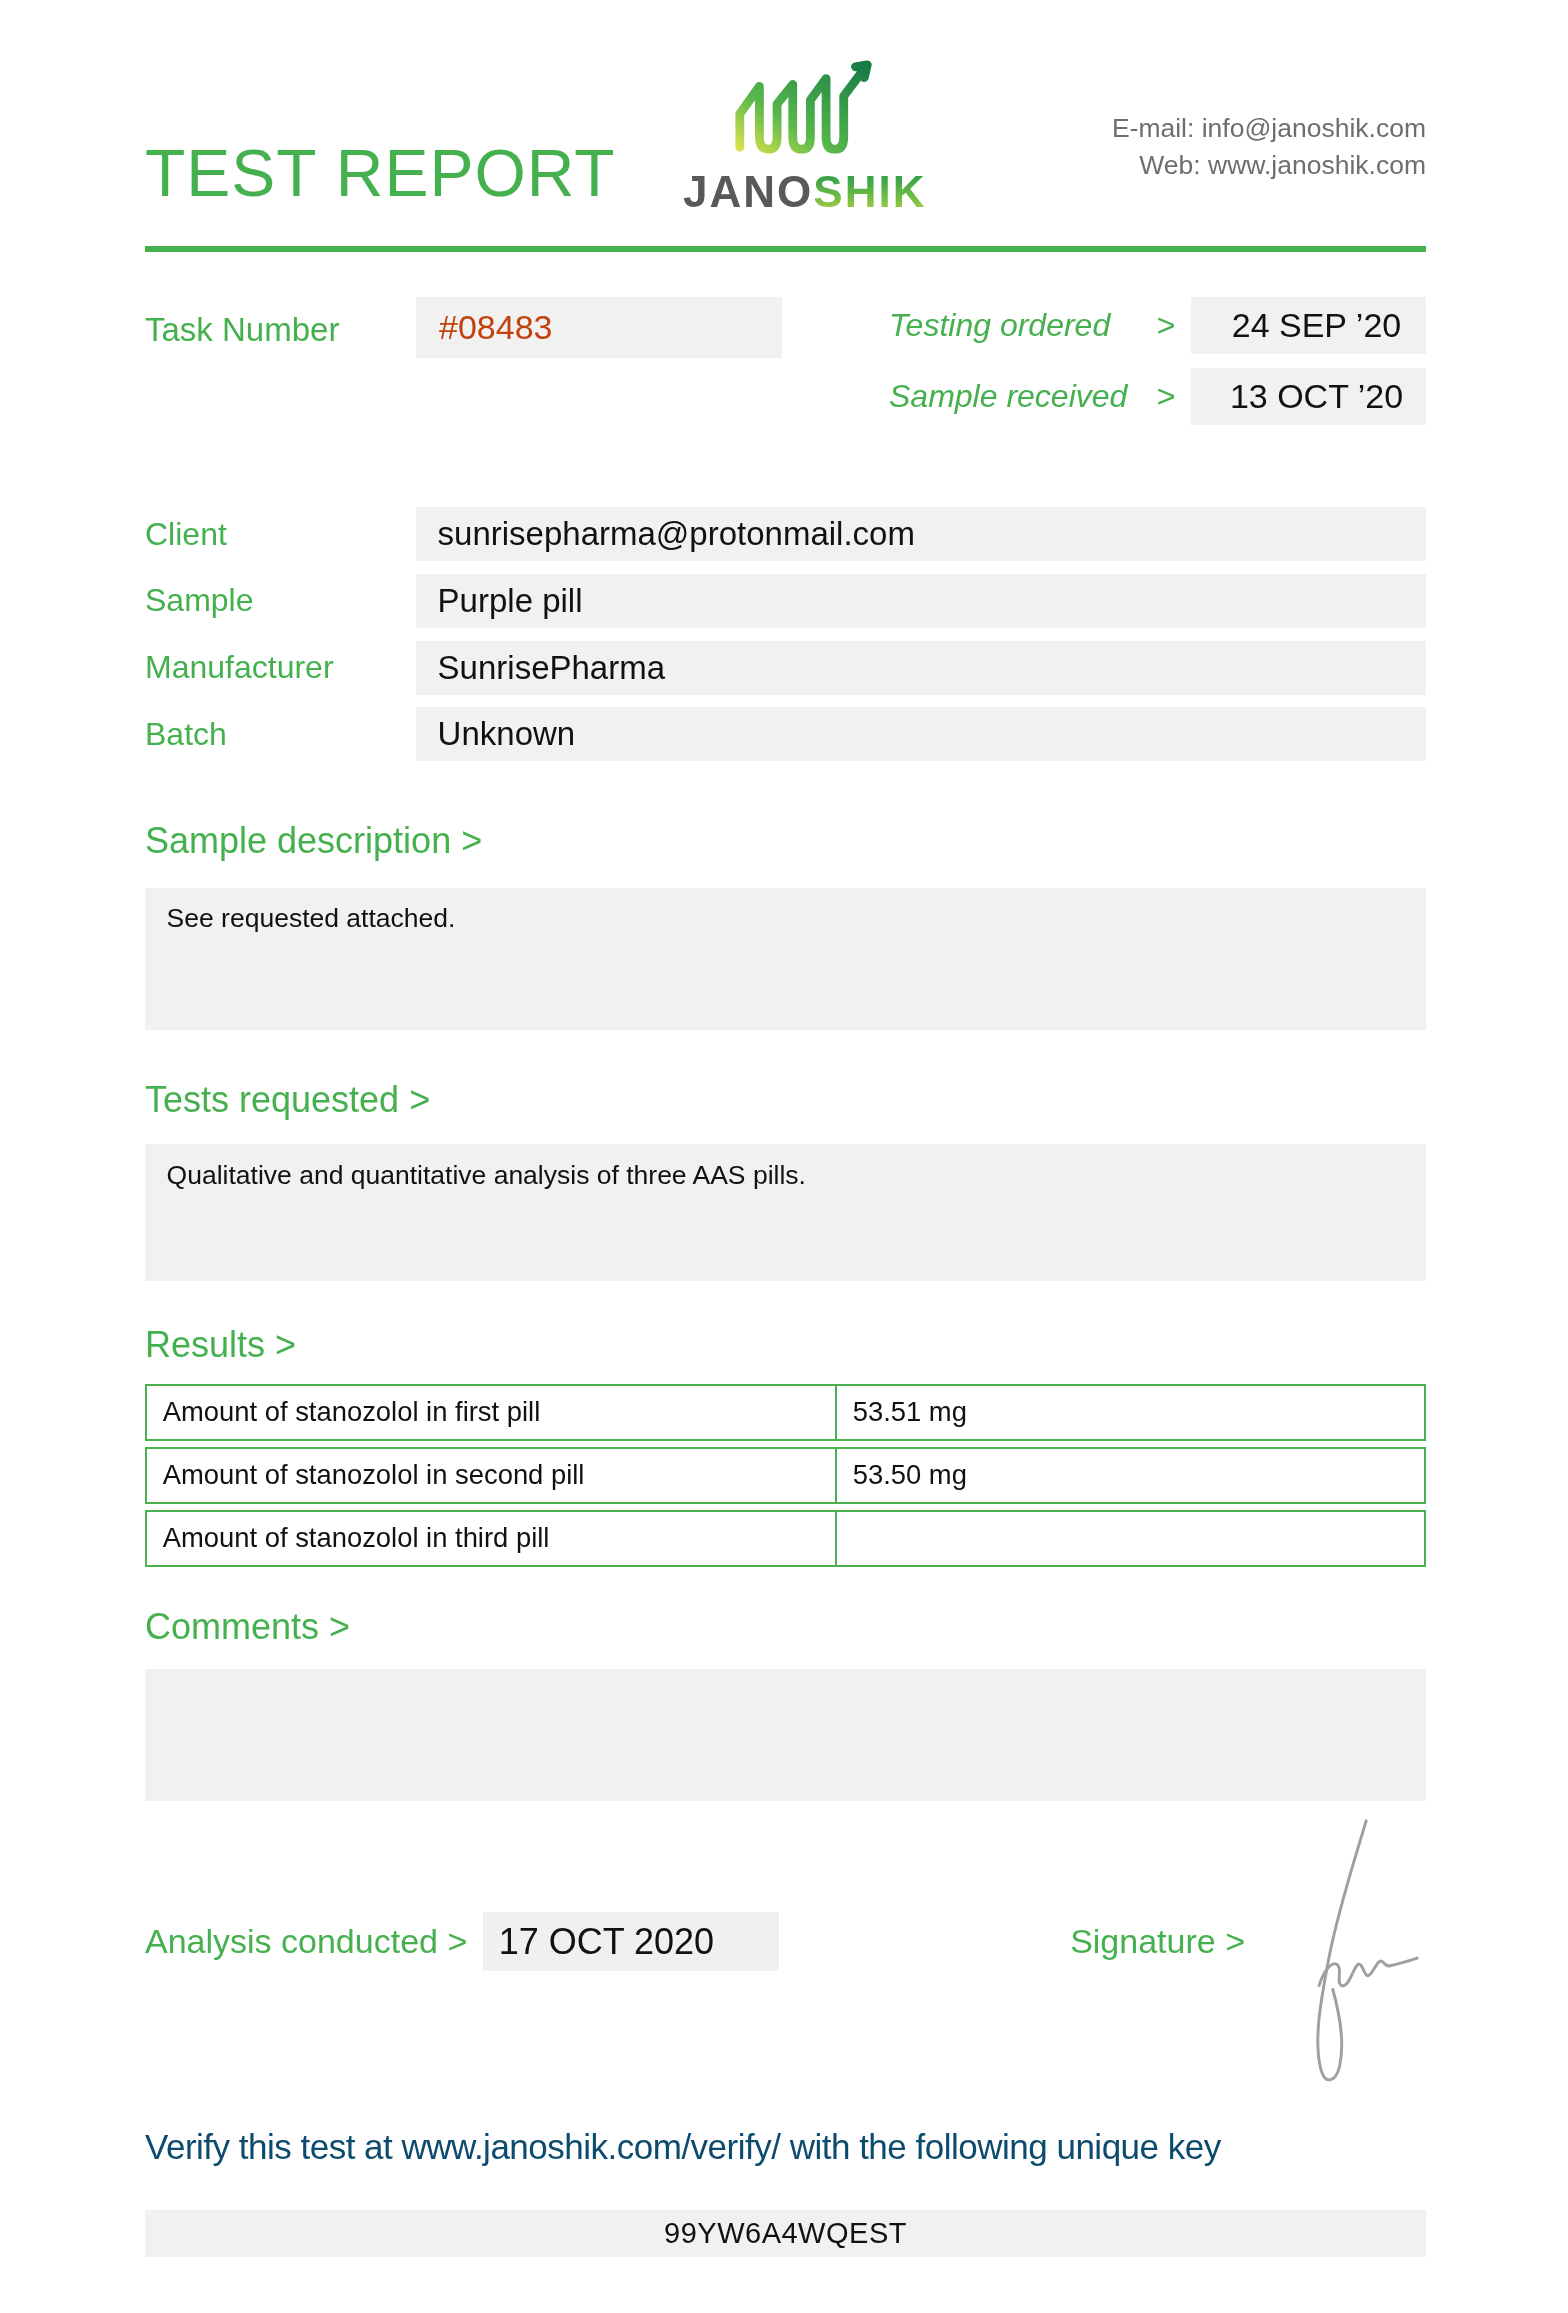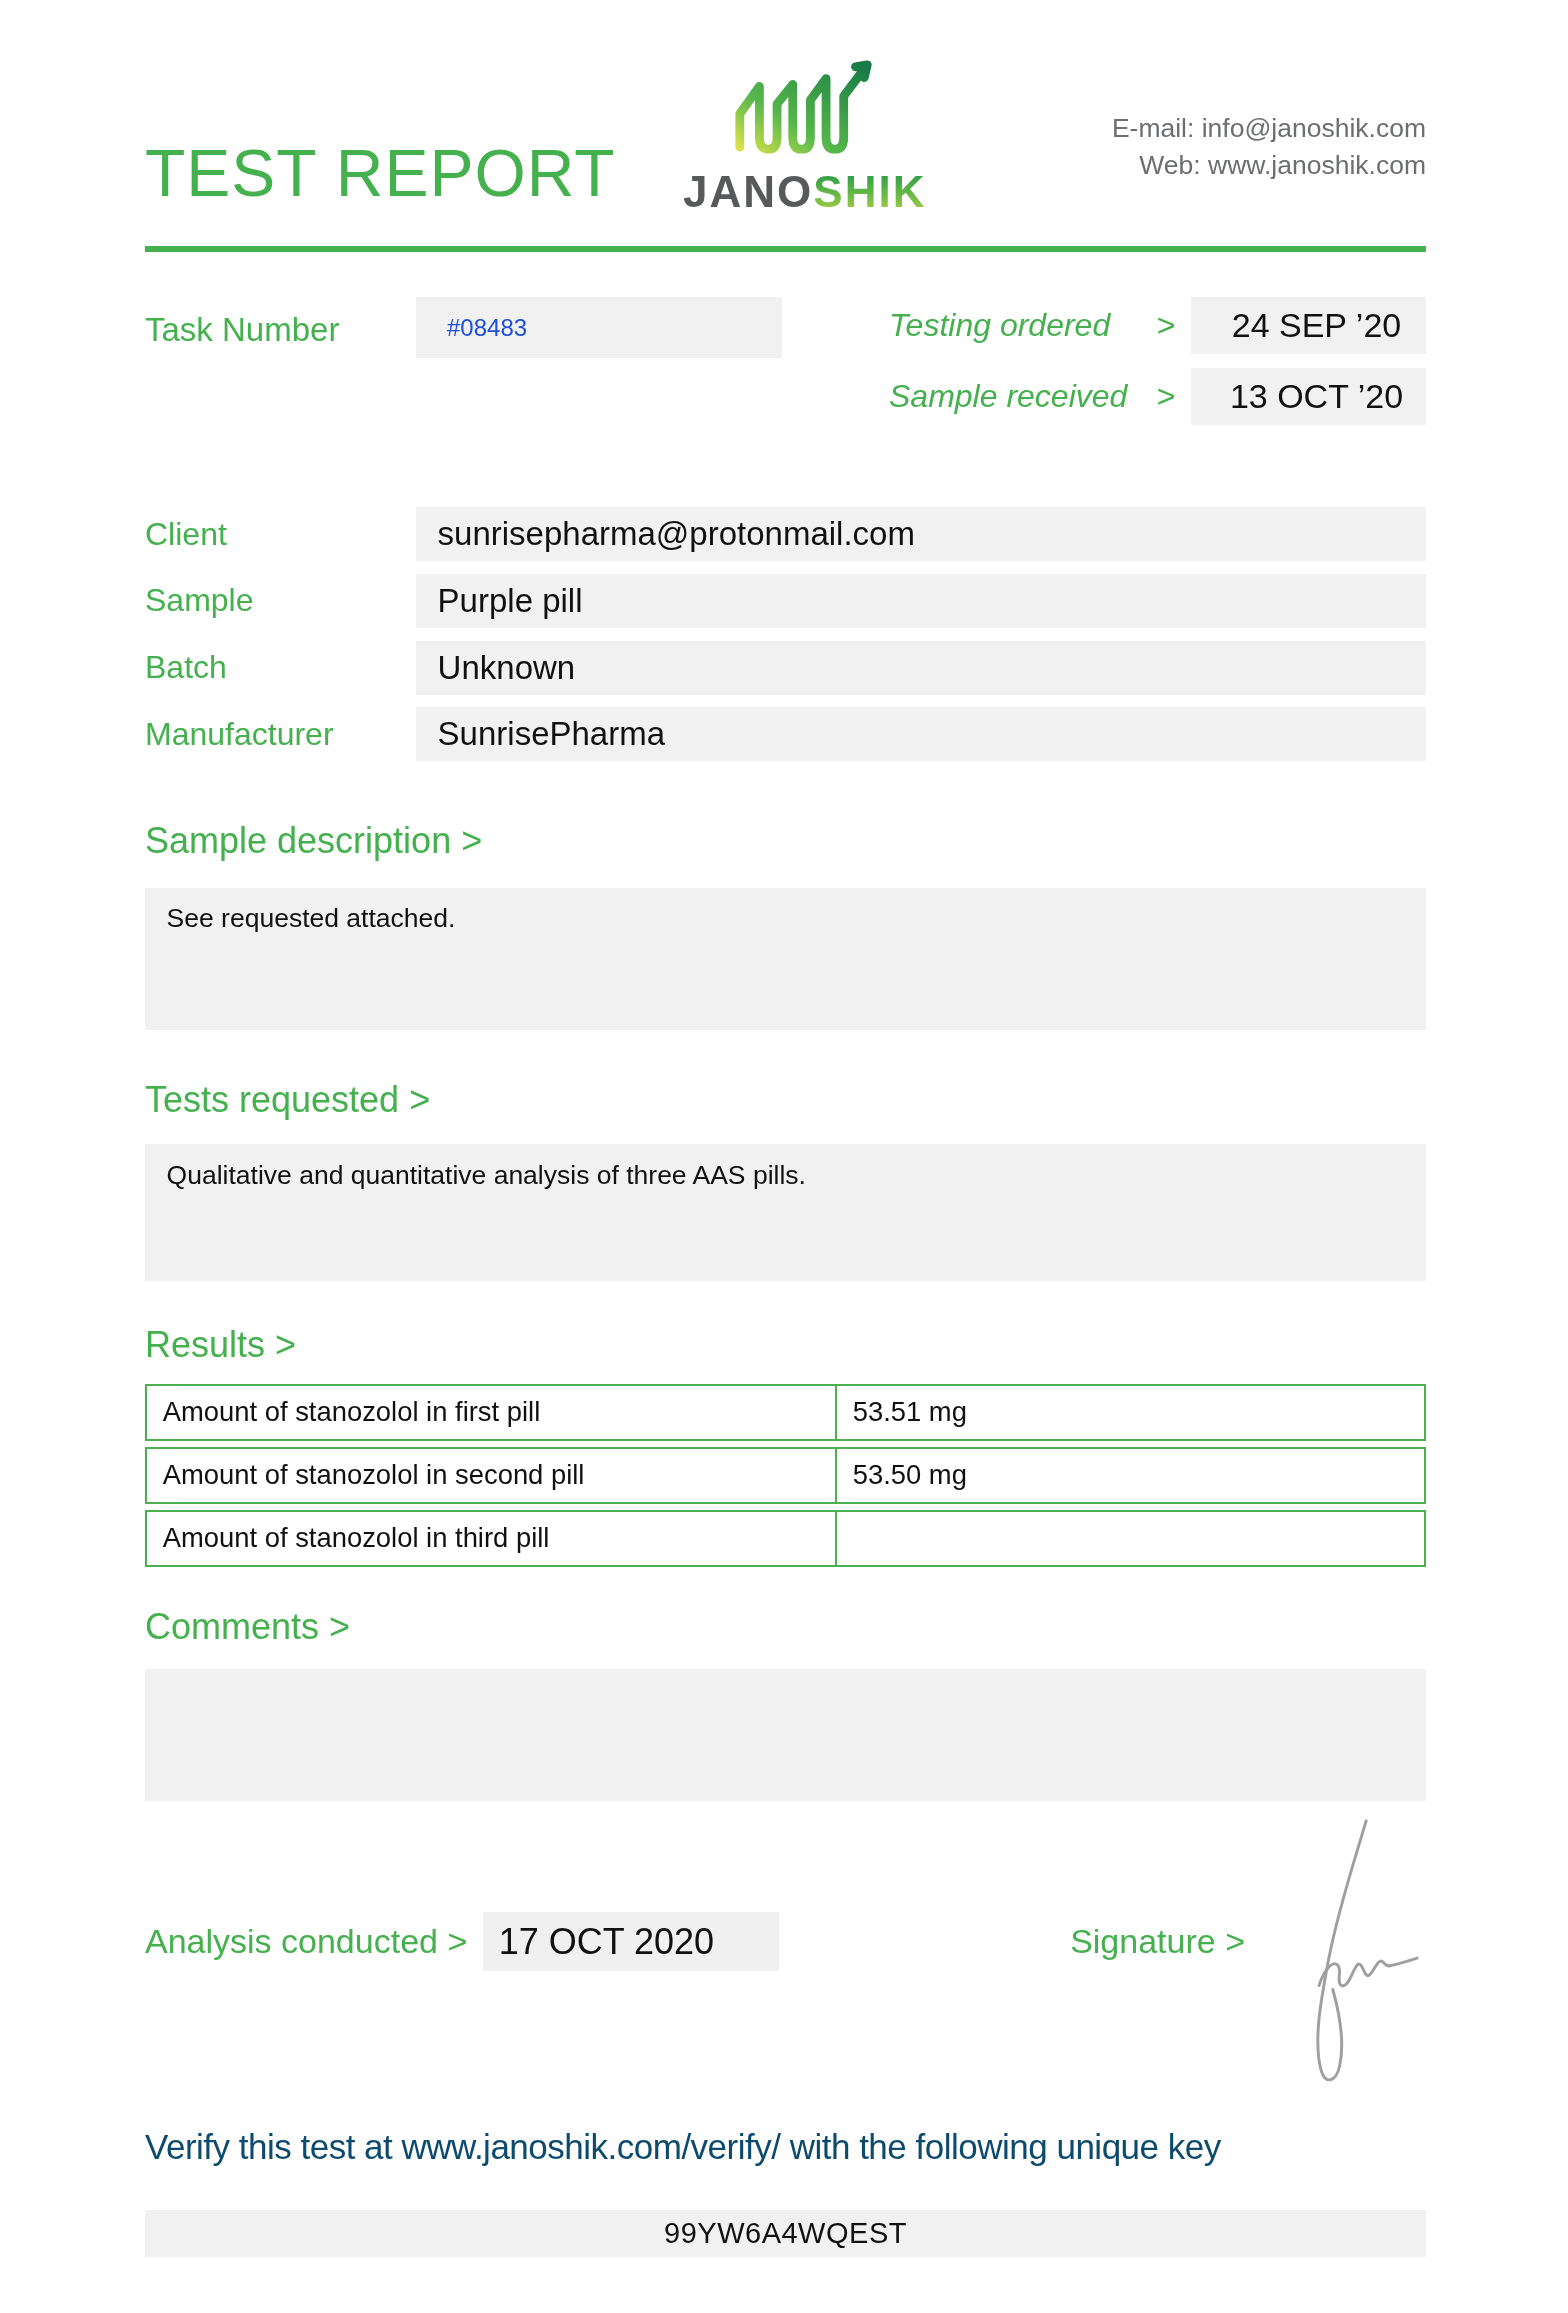--- a/index.html
+++ b/index.html
@@ -23,21 +23,21 @@
     -webkit-background-clip:text; background-clip:text; color:transparent;
   }
   .contact-block { text-align:right; color:#6d6e70; font-size:26.5px; line-height:1.4; padding-bottom:41px; }
 
   .divider { height:6.9px; background:#45b04e; margin-top:20.6px; }
 
   
   .task-dates { display:flex; justify-content:space-between; margin-top:45px; }
   .task-left { display:flex; align-items:flex-start; }
   .task-label { width:271px; color:#45b04e; font-size:33px; padding-top:13.7px; }
-  .task-box { width:366px; height:61px; background:#f1f1f2; font-size:24px; line-height:61px; padding-left:31px; color:#1d4ed8; }
+  .task-box { width:366px; height:61px; background:#f1f1f2; font-size:34px; line-height:61px; padding-left:23px; color:#c2410c; }
   .dates-right { display:flex; flex-direction:column; gap:13.7px; width:537px; }
   .date-row { display:flex; align-items:center; }
   .date-label { flex:1; color:#45b04e; font-size:32px;font-style:italic; }
   .date-arrow { color:#45b04e; font-size:32px; margin-right:15.7px; }
   .date-box { width:235px; height:57px; background:#f1f1f2; font-size:34px; line-height:57px; text-align:center; color:#111;padding-left:16px; }
 
   
   .info-section { margin-top:82px; }
   .info-row { display:flex; align-items:center; margin-bottom:12.7px; }
   .info-label { width:271px; color:#45b04e; font-size:32px; }
@@ -130,26 +130,26 @@
   <div class="info-section">
     <div class="info-row">
       <div class="info-label">Client</div>
       <div class="info-value">sunrisepharma@protonmail.com</div>
     </div>
     <div class="info-row">
       <div class="info-label">Sample</div>
       <div class="info-value">Purple pill</div>
     </div>
     <div class="info-row">
+      <div class="info-label">Manufacturer</div>
+      <div class="info-value">SunrisePharma</div>
+    </div>
+    <div class="info-row">
       <div class="info-label">Batch</div>
       <div class="info-value">Unknown</div>
-    </div>
-    <div class="info-row">
-      <div class="info-label">Manufacturer</div>
-      <div class="info-value">SunrisePharma</div>
     </div>
   </div>
 
   <div class="section-heading sd-heading">Sample description &gt;</div>
   <div class="gray-box sd-box">See requested attached.</div>
 
   <div class="section-heading tr-heading">Tests requested &gt;</div>
   <div class="gray-box tr-box">Qualitative and quantitative analysis of three AAS pills.</div>
 
   <div class="section-heading res-heading">Results &gt;</div>

